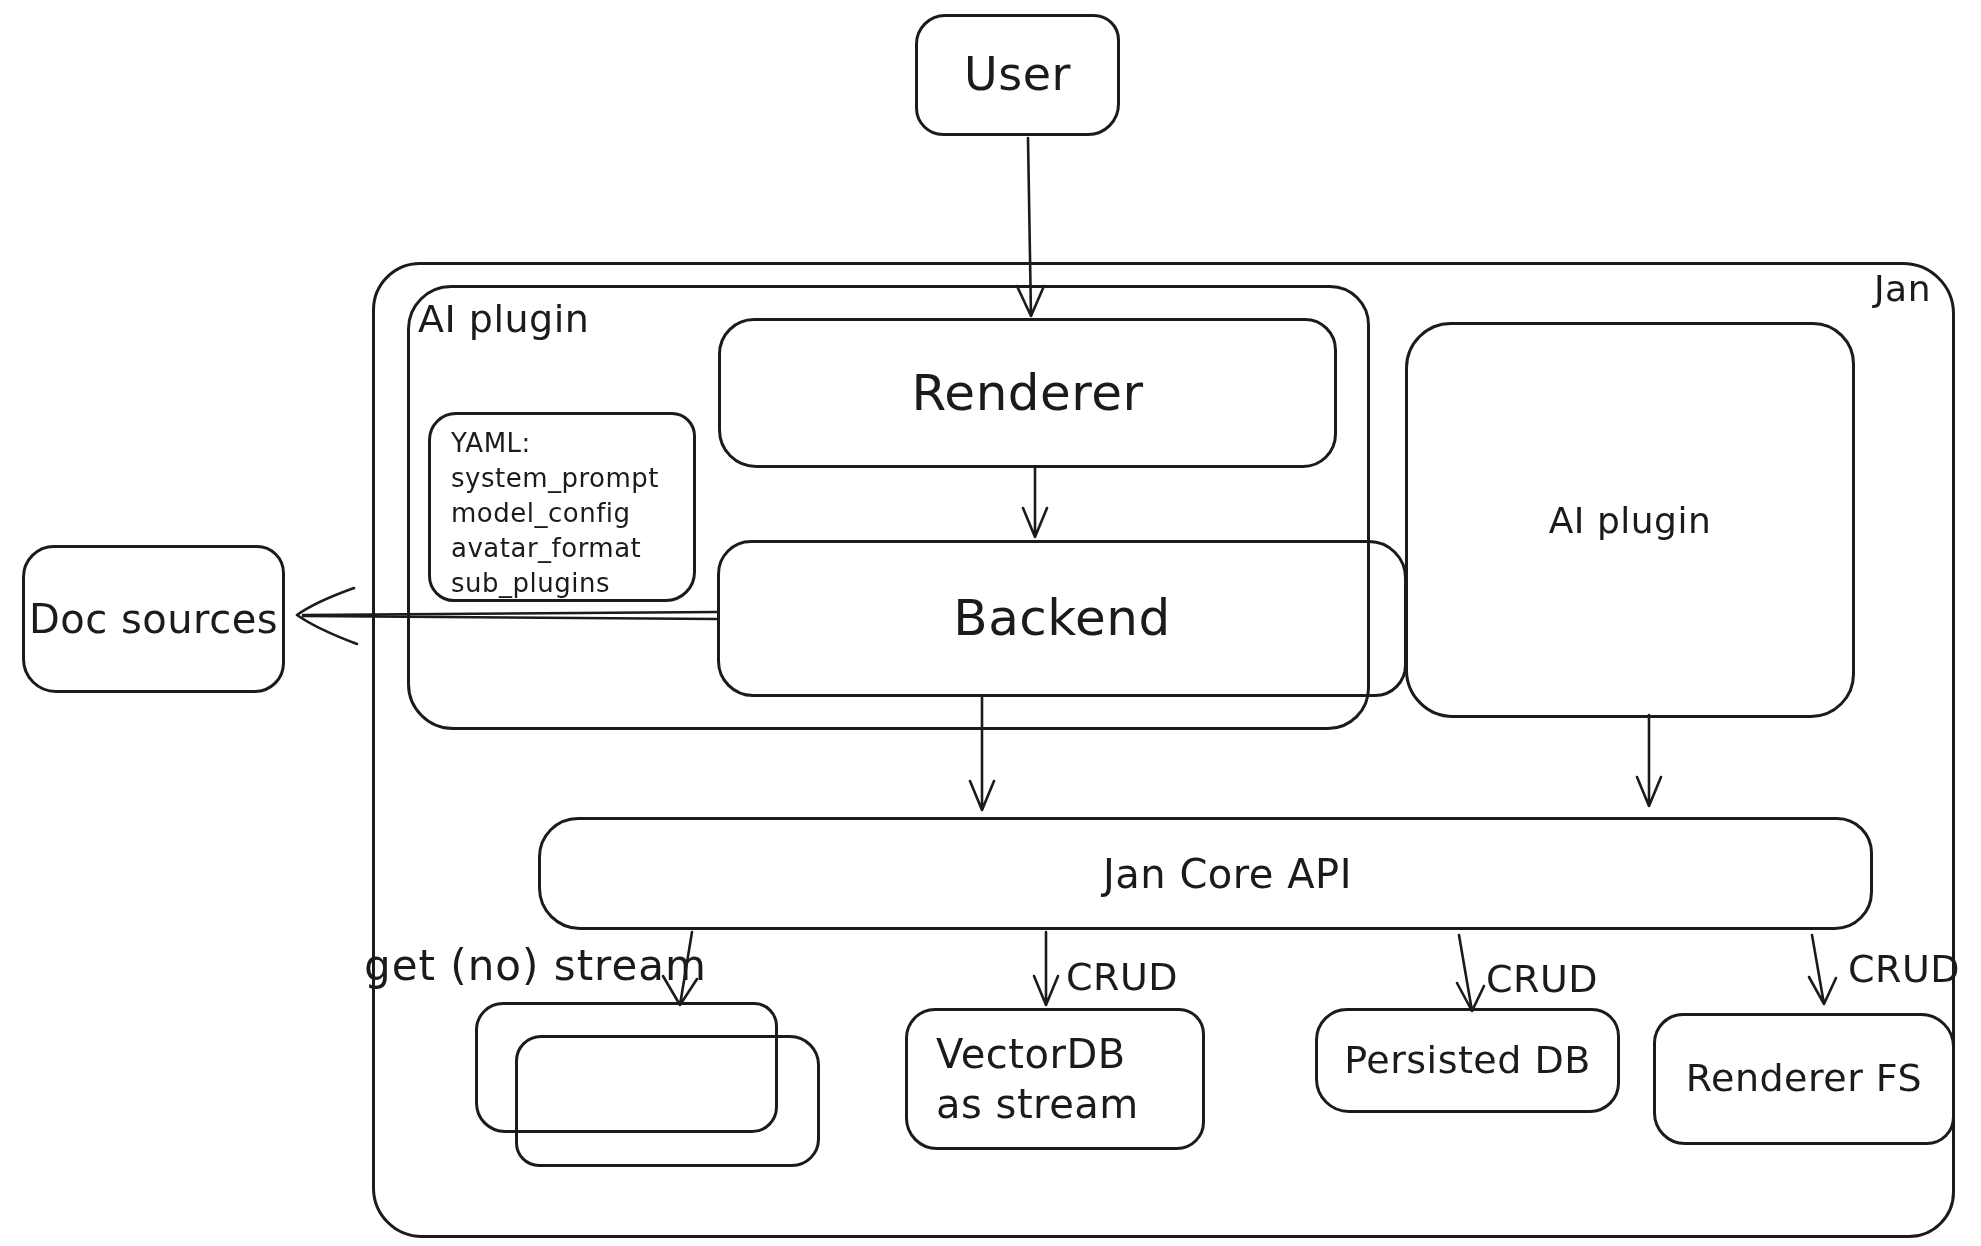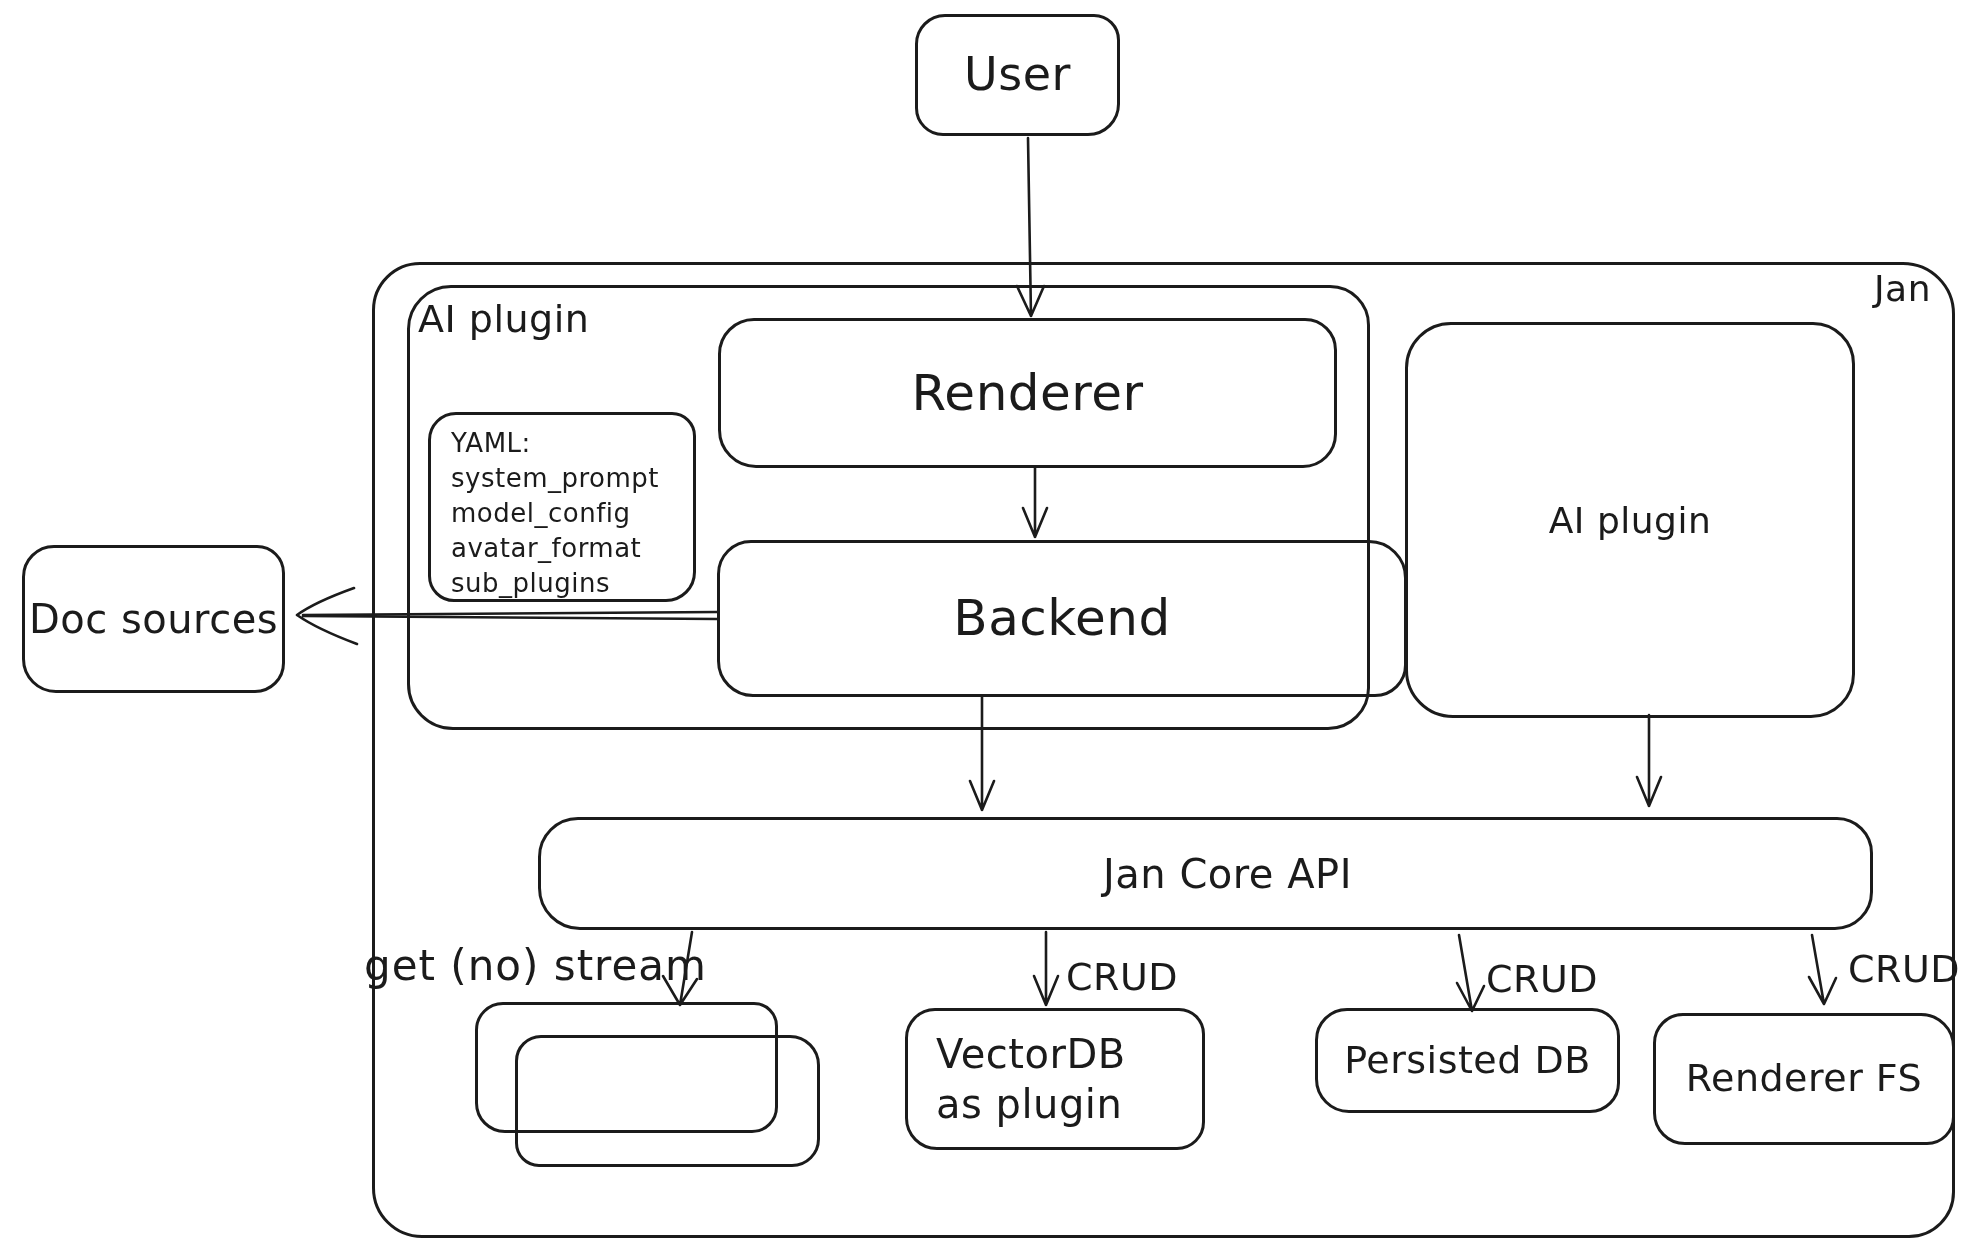--- a/index.html
+++ b/index.html
@@ -119,21 +119,21 @@
   </div>
 
   <div class="box" id="jan-core-api">
     <span>Jan Core API</span>
   </div>
 
   <div class="box" id="models-back"></div>
   <div class="box" id="models-front"></div>
 
   <div class="box" id="vectordb-box">
-    <span>VectorDB as plugin</span>
+    <span>VectorDB as stream</span>
   </div>
 
   <div class="box" id="persisted-db">
     <span>Persisted DB</span>
   </div>
 
   <div class="box" id="persisted-fs">
     <span>Renderer FS</span>
   </div>
 

